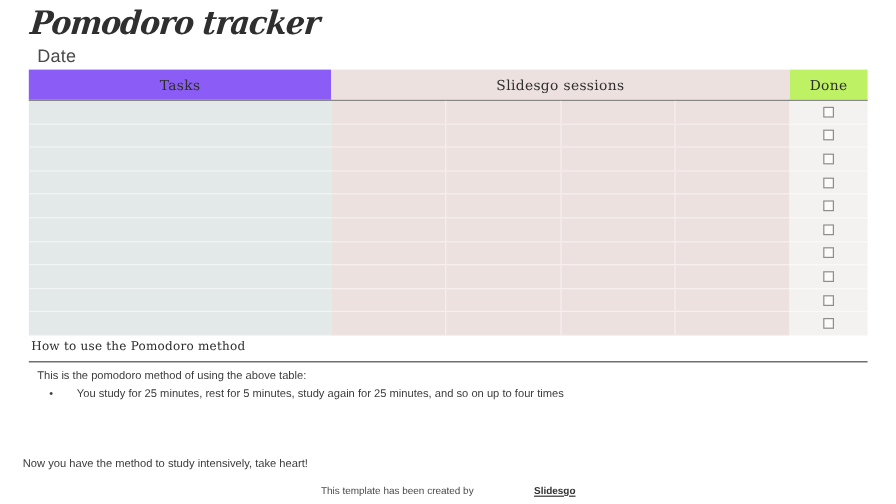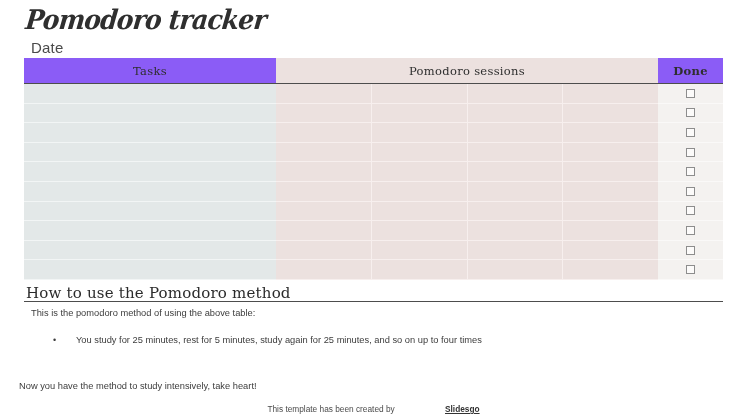--- a/index.html
+++ b/index.html
@@ -56,21 +56,21 @@
     display: flex;
     align-items: center;
     justify-content: center;
     font-family: "DejaVu Serif", serif;
     font-size: 11.5px;
     color: #2e2e2e;
     letter-spacing: 0.3px;
   }
   .col-tasks   { width: 252px; background: #8b5cf6; }
   .col-poms    { width: 382px; background: #ece1df; }
-  .col-done    { width: 65px;  background: #8b5cf6; font-weight: bold; }
+  .col-done    { width: 65px;  background: #bef264; }
 
   .tbody { display: block; }
   .trow {
     display: flex;
     height: 19.6px;
   }
   .cell-tasks {
     width: 252px;
     background: #e3e8e8;
     border-bottom: 1px solid #f2f5f5;
@@ -105,21 +105,21 @@
     background: #fcfbfa;
     box-sizing: border-box;
   }
 
   
   .howto-heading {
     position: absolute;
     left: 26px;
     top: 284px;
     font-family: "DejaVu Serif", serif;
-    font-size: 15px;
+    font-size: 10px;
     color: #2b2b2b;
     letter-spacing: 0.2px;
   }
   .howto-rule {
     position: absolute;
     left: 24px;
     top: 301px;
     width: 699px;
     height: 1.4px;
     background: #4d4d4d;
@@ -128,21 +128,21 @@
     position: absolute;
     left: 31px;
     top: 308px;
     font-size: 9.3px;
     color: #3c3c3c;
   }
   .bullet-list {
     position: absolute;
     left: 31px;
     top: 321px;
-    margin: 12px;
+    margin: 0;
     padding: 0;
     list-style: none;
   }
   .bullet-item {
     position: relative;
     padding-left: 33px;
     font-size: 9.3px;
     color: #3c3c3c;
     line-height: 14.6px;
     white-space: nowrap;
@@ -183,21 +183,21 @@
 </head>
 <body>
 
 <div class="page-title">Pomodoro tracker</div>
 <div class="date-label">Date</div>
 
 <div class="tracker-table">
 
   <div class="thead">
     <div class="th col-tasks">Tasks</div>
-    <div class="th col-poms">Pomodoro sessions</div>
+    <div class="th col-poms">Slidesgo sessions</div>
     <div class="th col-done">Done</div>
   </div>
 
   <div class="tbody" id="table-body">
       <div class="trow">
         <div class="cell-tasks"></div>
         <div class="cell-poms">
           <div class="pom-slot"></div>
           <div class="pom-slot"></div>
           <div class="pom-slot"></div>

